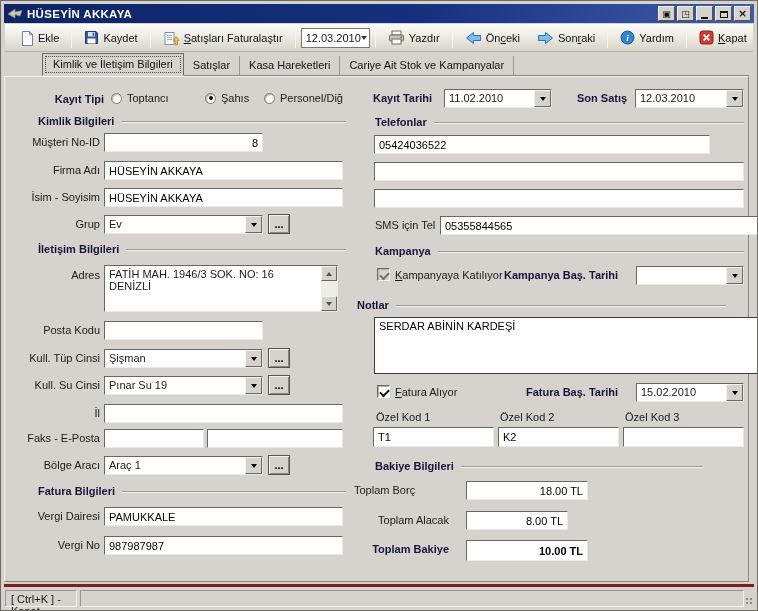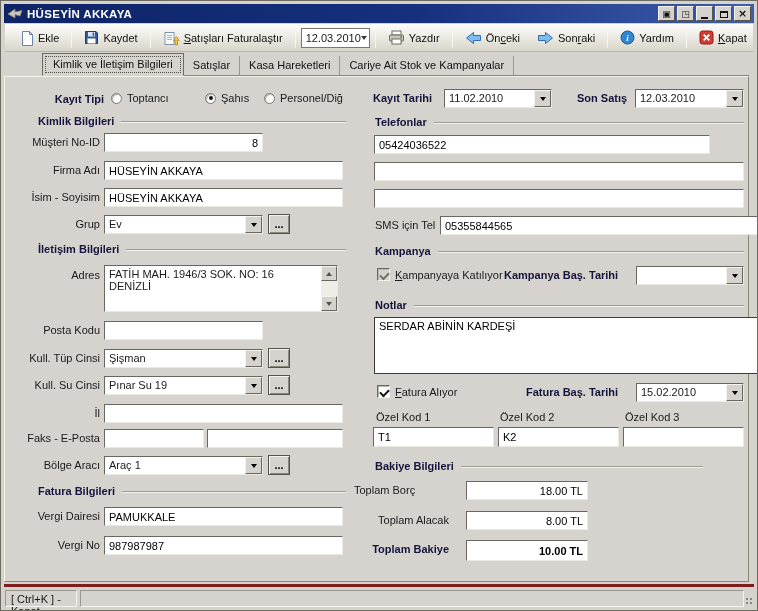--- a/index.html
+++ b/index.html
@@ -368,21 +368,21 @@
   <span class="cb disabled checked" style="left:376px;top:267px;"></span>
   <div class="lbl" style="left:394px;top:268px;"><u>K</u>ampanyaya Katılıyor</div>
   <div class="blbl" style="left:503px;top:268px;">Kampanya Baş. Tarihi</div>
   <div class="combo" style="left:635px;top:265px;width:108px;">
     <span class="ctext"></span>
     <span class="cbtn">
         <span class="arr"></span>
       </span>
   </div>
 
-  <div class="sec" style="left:374px;top:298px;width:369px;">
+  <div class="sec" style="left:356px;top:298px;width:369px;">
     <span class="stext">Notlar</span>
       <span class="sline"></span>
   </div>
   <div class="notes" style="left:373px;top:316px;width:421px;height:57px;">SERDAR ABİNİN KARDEŞİ</div>
 
   <span class="cb checked" style="left:376px;top:384px;"></span>
   <div class="lbl" style="left:394px;top:385px;"><u>F</u>atura Alıyor</div>
   <div class="blbl" style="left:525px;top:385px;">Fatura  Baş. Tarihi</div>
   <div class="combo" style="left:635px;top:382px;width:108px;">
     <span class="ctext">15.02.2010</span>
@@ -398,21 +398,21 @@
   <input class="inp" style="left: 497px; top: 426px; width: 121px; height: 20px;" value="K2">
   <input class="inp" style="left: 622px; top: 426px; width: 121px; height: 20px;" value="">
 
   <div class="sec" style="left:374px;top:459px;width:328px;">
     <span class="stext">Bakiye  Bilgileri</span>
       <span class="sline"></span>
   </div>
   <div class="lbl" style="left:353px;top:483px;width:95px;text-align:left;">Toplam Borç</div>
   <input class="inp ta-r" style="left: 465px; top: 480px; width: 122px;" value="18.00 TL">
   <div class="lbl" style="left:353px;top:513px;width:95px;text-align:right;">Toplam Alacak</div>
-  <input class="inp ta-r" style="left: 465px; top: 510px; width: 122px;" value="8.00 TL">
+  <input class="inp ta-r" style="left: 465px; top: 510px; width: 102px;" value="8.00 TL">
   <div class="blbl-r" style="left:343px;top:542px;width:105px;">Toplam Bakiye</div>
   <input class="inp ta-r bld" style="left: 465px; top: 539px; width: 122px; height: 21px;" value="10.00 TL">
 
   <div class="statusbar">
     <div class="spanel s1">
       <span>[ Ctrl+K ] - Kapat</span>
     </div>
     <div class="spanel s2"></div>
     <span class="sgrip"></span>
   </div>

